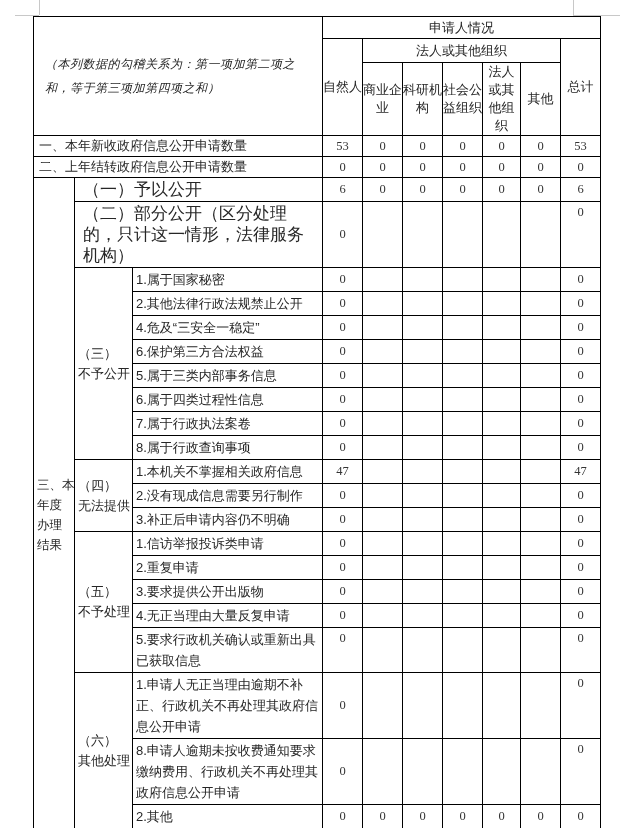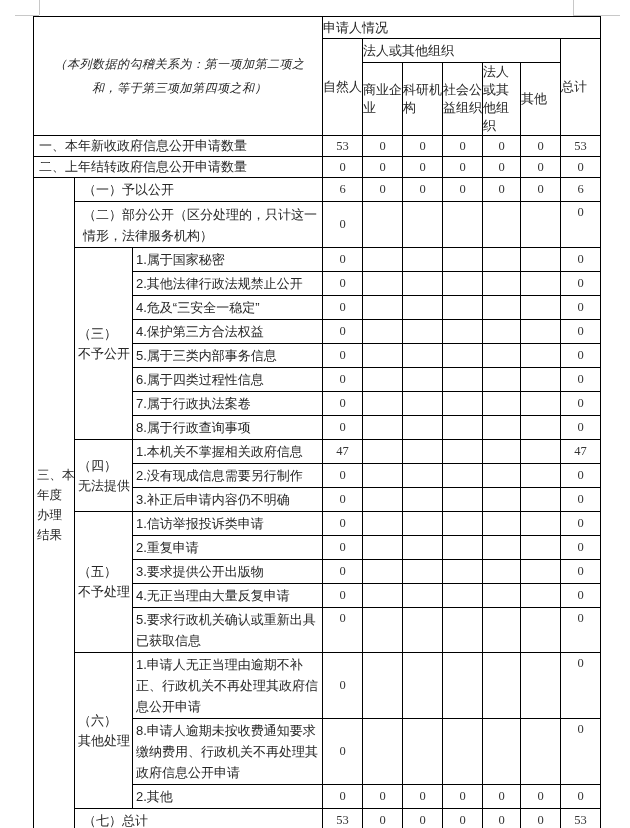--- a/index.html
+++ b/index.html
@@ -8,28 +8,28 @@
     font-family:"Liberation Sans", sans-serif;color:#222;
   }
   .mark{position:absolute;background:#c8c8c8;}
   .sheet{position:absolute;left:33px;top:16px;}
   table{border-collapse:collapse;table-layout:fixed;width:567px;}
   td{
     border:1px solid #000;padding:0;vertical-align:middle;
     overflow:hidden;color:#262626;
   }
   
-  .hc{font-size:13px;line-height:18px;}
+  .hc{text-align:center;font-size:13px;line-height:18px;}
   .note{
     font-style:italic;font-size:12px;line-height:24px;
-    padding:0 8px 0 11px;letter-spacing:0.5px;text-align:center;
+    padding:0 8px 0 11px;letter-spacing:0.5px;text-align:left;
   }
   
   .lblTop{font-size:13px;line-height:20px;padding:0 2px 0 5px;}      
-  .lblSub{font-size:13px;line-height:21px;padding:1px 3px 1px 8px;margin-top:32px;}  
+  .lblSub{font-size:17px;line-height:21px;padding:1px 3px 1px 8px;margin-top:32px;}  
   .lblItem{font-size:13px;line-height:21px;padding:1px 2px 1px 3px;} 
   .lblA{white-space:pre;font-size:12.5px;line-height:20px;padding-left:3px;} 
   .lblB{white-space:pre-line;font-size:13px;line-height:20px;padding-left:3px;} 
   
   .num{
     font-family:"Liberation Serif", serif;font-size:12.5px;
     text-align:center;color:#333;
   }
   .vt{vertical-align:top;padding-top:3px;}
   
@@ -152,21 +152,21 @@
     <td class="lblItem">4.危及“三安全一稳定”</td>
     <td class="num">0</td>
     <td class="num"></td>
     <td class="num"></td>
     <td class="num"></td>
     <td class="num"></td>
     <td class="num"></td>
     <td class="num">0</td>
   </tr>
   <tr class="r22">
-    <td class="lblItem">4.保护第三方合法权益</td>
+    <td class="lblItem">6.保护第三方合法权益</td>
     <td class="num">0</td>
     <td class="num"></td>
     <td class="num"></td>
     <td class="num"></td>
     <td class="num"></td>
     <td class="num"></td>
     <td class="num">0</td>
   </tr>
   <tr class="r22">
     <td class="lblItem">5.属于三类内部事务信息</td>

